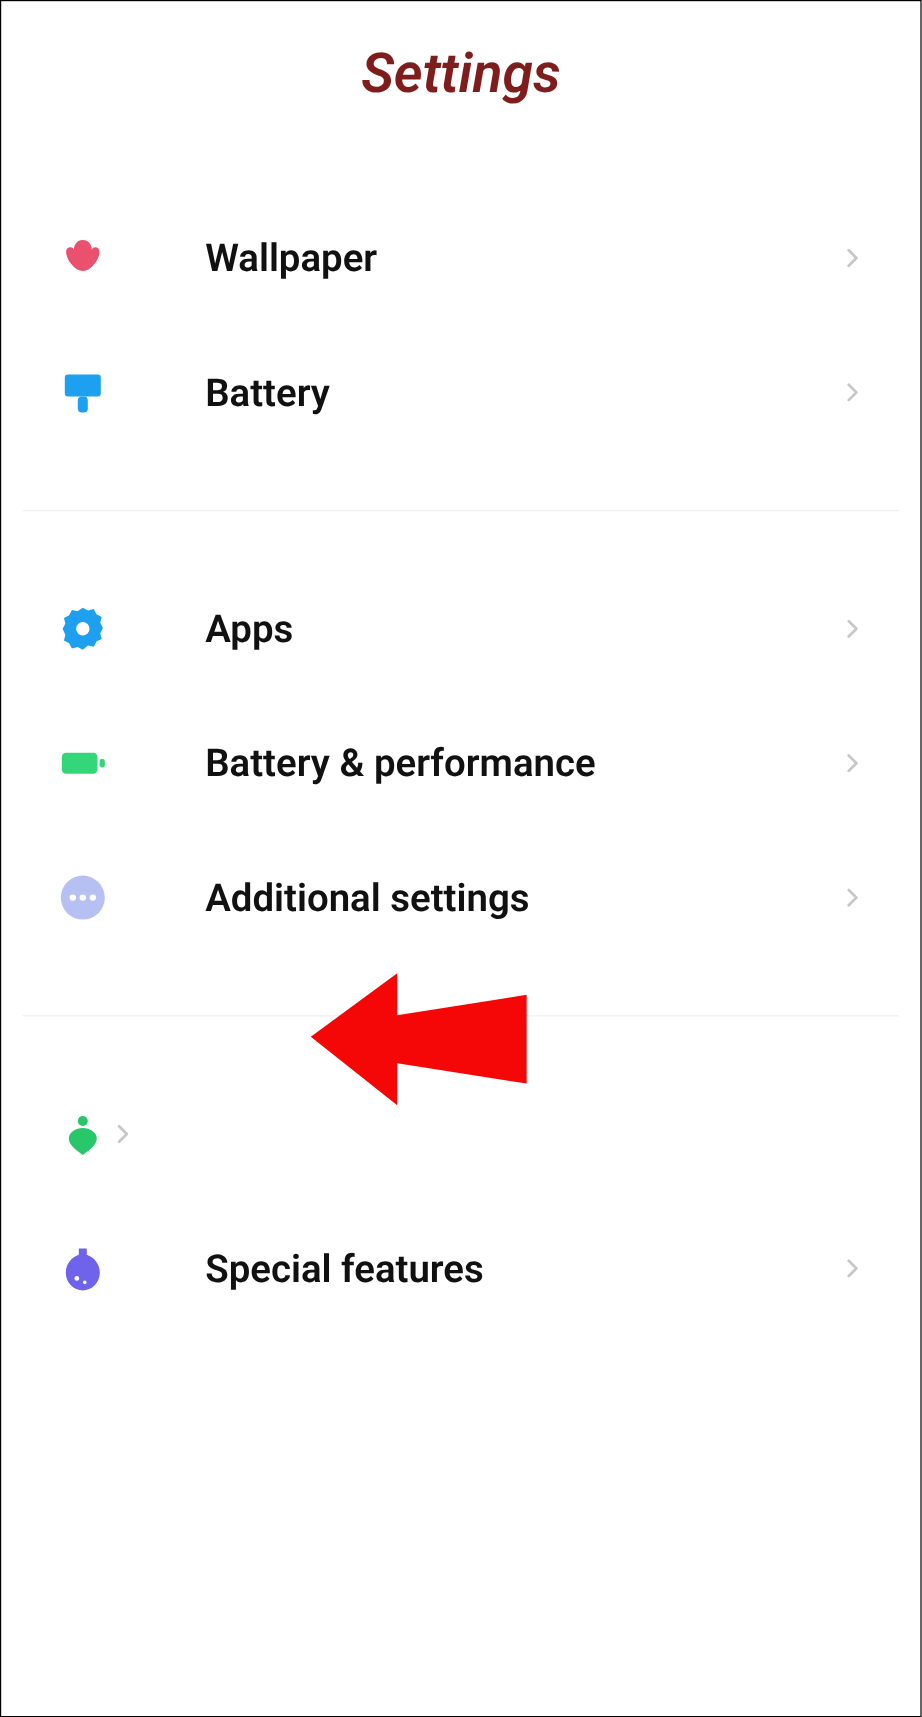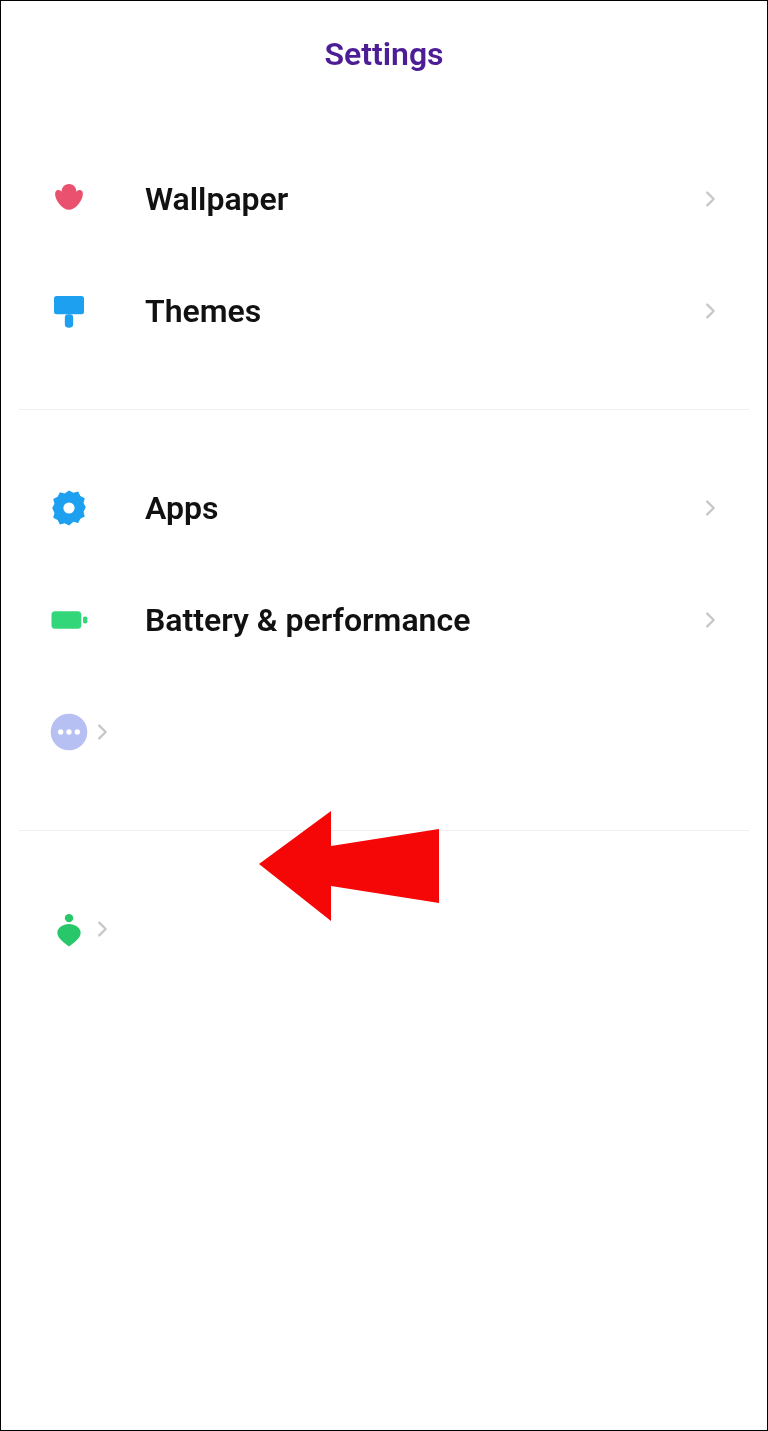--- a/index.html
+++ b/index.html
@@ -10,23 +10,24 @@
       font-family: -apple-system, BlinkMacSystemFont, 'Segoe UI', Roboto, Helvetica, Arial, sans-serif;
       border: 1px solid #000;
       position: relative;
       overflow: hidden;
     }
     .header {
       text-align: center;
       padding: 34px 0 58px;
     }
     .header h1 {
-      font-size: 32px;
+      font-size: 46px;
       font-weight: 600;
-      color: #4c1d95;
+      color: #7f1d1d;
+      font-style: italic;
     }
     .group {
       padding: 12px 0;
     }
     .divider {
       height: 1px;
       background: #eee;
       margin: 30px 18px;
     }
     .row {
@@ -41,21 +42,21 @@
       display: flex;
       align-items: center;
       justify-content: center;
       flex-shrink: 0;
     }
     .label {
       flex: 1;
       font-size: 32px;
       font-weight: 600;
       color: #111;
-      margin-left: 54px;
+      margin-left: 80px;
       line-height: 1.25;
     }
     .chevron {
       width: 22px;
       height: 22px;
       flex-shrink: 0;
     }
     .chevron svg { display:block; }
     .arrow-annotation {
       position: absolute;
@@ -86,21 +87,21 @@
     </span>
   </div>
 
   <div class="row">
     <span class="icon-slot">
       <svg viewBox="0 0 24 24" width="40" height="40">
         <rect x="3" y="3" width="18" height="11" rx="1.5" fill="#1ea0f1"></rect>
         <rect x="9.5" y="14" width="5" height="8" rx="2" fill="#1ea0f1"></rect>
       </svg>
     </span>
-    <span class="label">Themes</span>
+    <span class="label">Battery</span>
     <span class="chevron">
       <svg viewBox="0 0 24 24" width="22" height="22">
           <path fill="none" stroke="#c7c7c7" stroke-width="2.5" stroke-linecap="round" stroke-linejoin="round" d="M9 5l7 7-7 7"></path>
         </svg>
     </span>
   </div>
 </div>
 
 <div class="divider"></div>
 
@@ -139,20 +140,21 @@
 
   <div class="row">
     <span class="icon-slot">
       <svg viewBox="0 0 24 24" width="40" height="40">
         <circle cx="12" cy="12" r="11" fill="#b7c0f3"></circle>
         <circle cx="7" cy="12" r="1.6" fill="#fff"></circle>
         <circle cx="12" cy="12" r="1.6" fill="#fff"></circle>
         <circle cx="17" cy="12" r="1.6" fill="#fff"></circle>
       </svg>
     </span>
+    <span class="label">Additional settings</span>
     <span class="chevron">
       <svg viewBox="0 0 24 24" width="22" height="22">
           <path fill="none" stroke="#c7c7c7" stroke-width="2.5" stroke-linecap="round" stroke-linejoin="round" d="M9 5l7 7-7 7"></path>
         </svg>
     </span>
   </div>
 </div>
 
 <div class="divider"></div>
 
@@ -164,19 +166,34 @@
         <path fill="#27c76a" d="M12 9c-3.5 0-7 2.2-7 5.2 0 3.5 4.5 6.3 7 8.3 2.5-2 7-4.8 7-8.3C19 11.2 15.5 9 12 9z"></path>
       </svg>
     </span>
     <span class="chevron">
       <svg viewBox="0 0 24 24" width="22" height="22">
           <path fill="none" stroke="#c7c7c7" stroke-width="2.5" stroke-linecap="round" stroke-linejoin="round" d="M9 5l7 7-7 7"></path>
         </svg>
     </span>
   </div>
 
+  <div class="row">
+    <span class="icon-slot">
+      <svg viewBox="0 0 24 24" width="40" height="40">
+        <path fill="#6e63ea" d="M10 2h4v3.2c4 1.3 6.5 5 6.5 9 0 5-4 8.8-8.5 8.8S3.5 19.2 3.5 14.2c0-4 2.5-7.7 6.5-9V2z"></path>
+        <circle cx="9" cy="17" r="1.2" fill="#fff"></circle>
+        <circle cx="13" cy="19" r=".9" fill="#fff"></circle>
+      </svg>
+    </span>
+    <span class="label">Special features</span>
+    <span class="chevron">
+      <svg viewBox="0 0 24 24" width="22" height="22">
+          <path fill="none" stroke="#c7c7c7" stroke-width="2.5" stroke-linecap="round" stroke-linejoin="round" d="M9 5l7 7-7 7"></path>
+        </svg>
+    </span>
+  </div>
 </div>
 
 <div class="arrow-annotation">
   <svg width="180" height="110" viewBox="0 0 180 110">
     <path fill="#f60707" d="M0 53 L72 0 L72 35 L180 18 L180 92 L72 75 L72 110 Z"></path>
   </svg>
 </div>
 
 </body></html>

